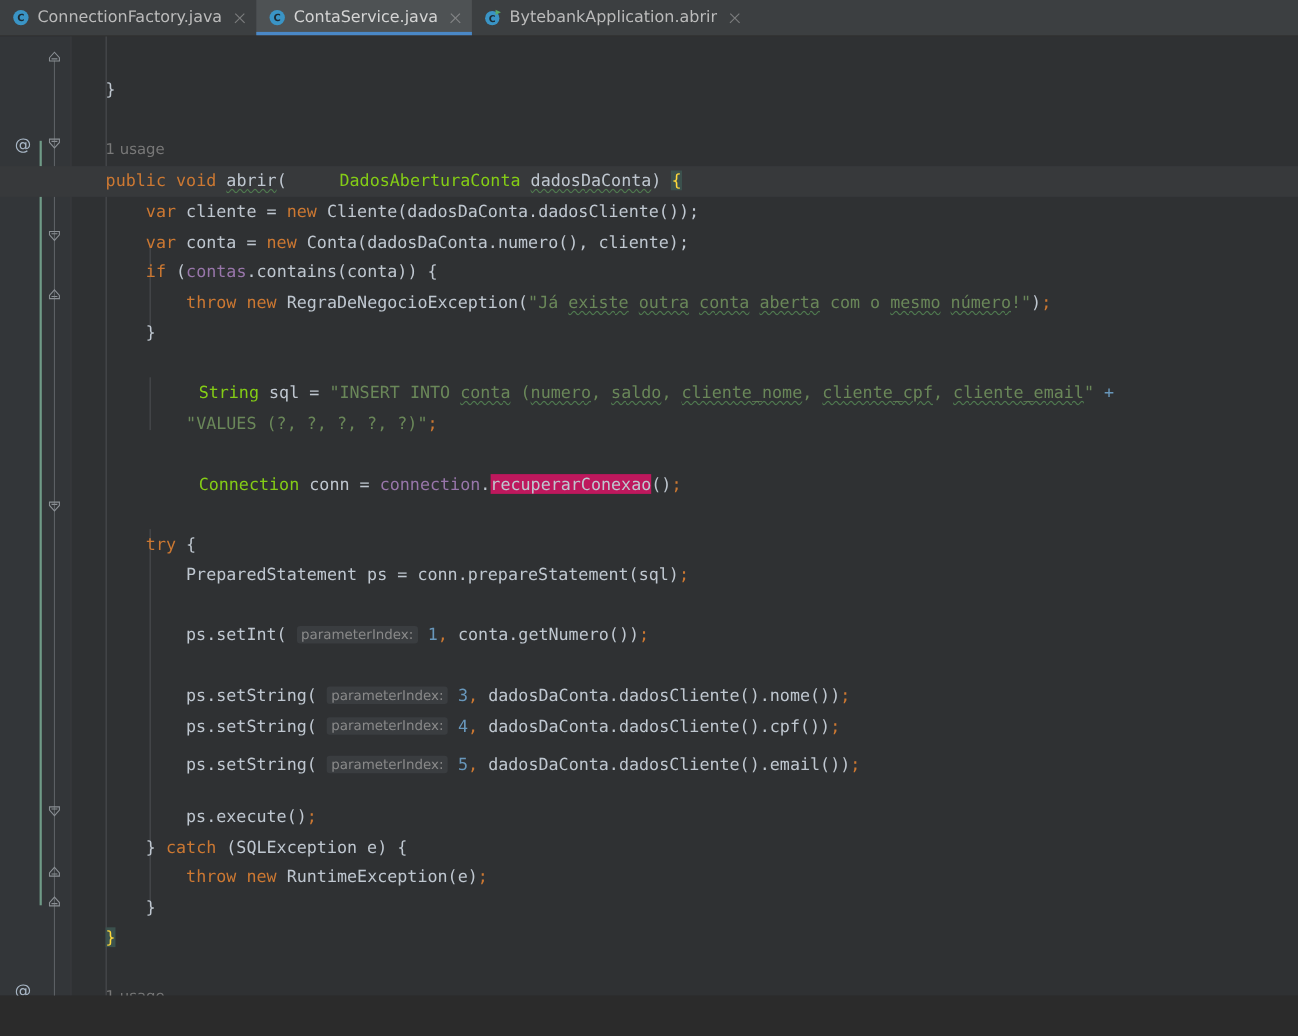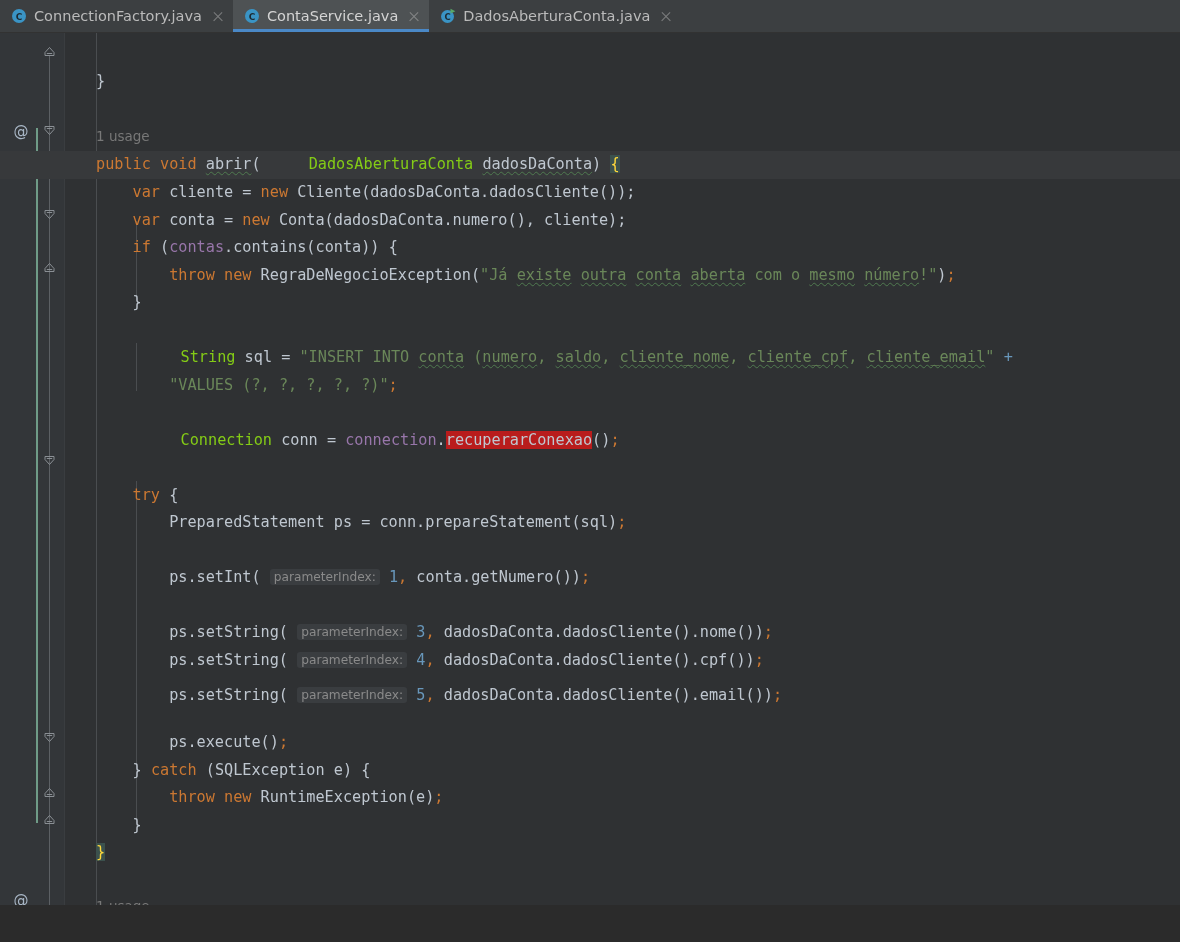--- a/index.html
+++ b/index.html
@@ -134,21 +134,21 @@
 
   
   .wavy {
     text-decoration: underline;
     text-decoration-style: wavy;
     text-decoration-color: #4f7a4f;
     text-decoration-thickness: 1px;
     text-underline-offset: 2px;
   }
   .brace-hl { background: #3b514d; color: #ffd93b; }
-  .ident-hl { background: #b91c1c; }
+  .ident-hl { background: #be185d; }
   .hint {
     font-family: "DejaVu Sans", sans-serif;
     font-size: 12.2px;
     color: #8a8a8a;
     background: #3a3d40;
     border-radius: 3px;
     padding: 1px 4px;
     vertical-align: 1px;
   }
 
@@ -209,21 +209,21 @@
   </div>
 
   <div class="tab">
     <span class="tab-icon">
       <svg width="16" height="16" viewBox="0 0 16 16">
         <circle cx="7.5" cy="8.5" r="6.5" fill="#3a94c5"></circle>
         <text x="7.5" y="12" font-family="DejaVu Sans, sans-serif" font-size="8.5" font-weight="bold" fill="#1c2a33" text-anchor="middle">C</text>
         <path d="M10.5 0.8 L15.4 3.2 L10.5 5.6 Z" fill="#59a869"></path>
       </svg>
     </span>
-    <span class="tab-label">DadosAberturaConta.java</span>
+    <span class="tab-label">BytebankApplication.abrir</span>
     <span class="tab-close"></span>
   </div>
 </div>
 
 <div id="editor">
 
   <div id="gutter"></div>
   <div id="gutter-sep"></div>
 
   <div id="change-marker" style="top:95px; height:695px;"></div>

